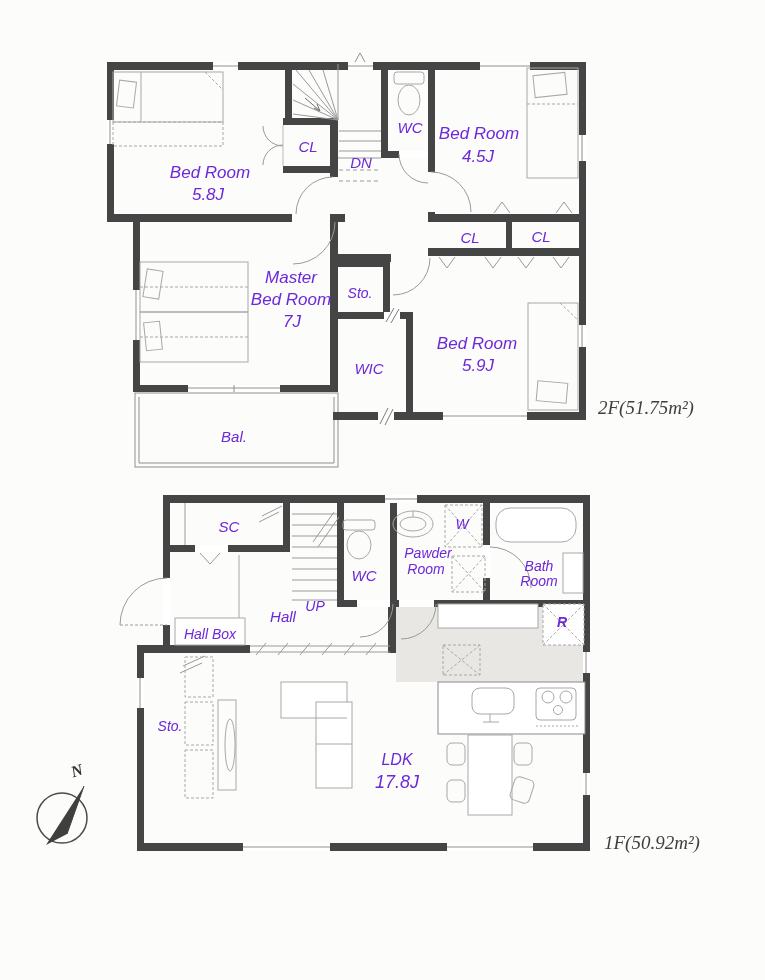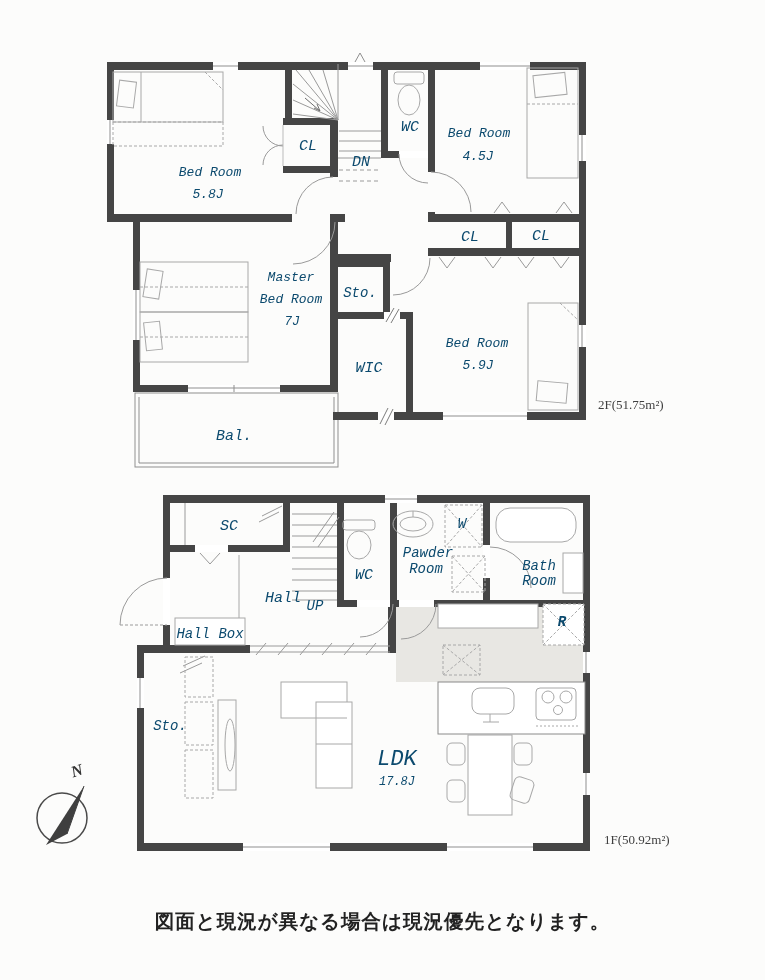--- a/index.html
+++ b/index.html
@@ -1,25 +1,25 @@
 <!DOCTYPE html>
 <html><head>
 <meta charset="utf-8">
 <style>
   html,body{margin:0;padding:0;background:#fcfcfb;}
   .page{position:relative;width:765px;height:980px;background:#fcfcfb;overflow:hidden;
         font-family:"Liberation Serif",serif;}
   .plan-svg{position:absolute;left:0;top:0;}
-  .lbl{position:absolute;transform:translate(-50%,-50%);font-family:Liberation Mono, monospace;
-       font-style:italic;color:#0c4a6e;white-space:nowrap;line-height:1;}
-  .lbl.big{font-size:13px;}
+  .lbl{position:absolute;transform:translate(-50%,-50%);font-family:Liberation Sans, sans-serif;
+       font-style:italic;color:#6d28d9;white-space:nowrap;line-height:1;}
+  .lbl.big{font-size:17px;}
   .lbl.med{font-size:15px;}
   .lbl.sm{font-size:14px;}
-  .area-lbl{position:absolute;font-family:"Liberation Serif",serif;
-       color:#3f3f3f;font-size:13px;white-space:nowrap;}
+  .area-lbl{position:absolute;font-family:"Liberation Serif",serif;font-style:italic;
+       color:#3f3f3f;font-size:19px;white-space:nowrap;}
   .footer-txt{position:absolute;left:50%;top:921px;transform:translate(-50%,-50%);
        font-family:"Liberation Sans",sans-serif;font-weight:bold;font-size:19.5px;
        color:#222;letter-spacing:1px;white-space:nowrap;}
   .north{position:absolute;left:77px;top:771px;transform:translate(-50%,-50%) rotate(-18deg);
        font-family:"Liberation Serif",serif;font-style:italic;font-weight:bold;
        font-size:16px;color:#333;}
 </style>
 </head>
 <body>
 
@@ -342,24 +342,23 @@
 <div class="area-lbl" style="left:598px;top:397px;">2F(51.75m²)</div>
 
 <div class="lbl med" style="left:229px;top:526px;text-align:center;">SC</div>
 <div class="lbl med" style="left:364px;top:575px;">WC</div>
 <div class="lbl sm" style="left:428px;top:553px;">Pawder</div>
 <div class="lbl sm" style="left:426px;top:569px;">Room</div>
 <div class="lbl sm" style="left:462px;top:524px;">W</div>
 <div class="lbl sm" style="left:539px;top:566px;">Bath</div>
 <div class="lbl sm" style="left:539px;top:581px;">Room</div>
 <div class="lbl sm" style="left:315px;top:606px;">UP</div>
-<div class="lbl med" style="left:283px;top:598px;">Hall</div>
+<div class="lbl med" style="left:283px;top:616px;">Hall</div>
 <div class="lbl sm" style="left:210px;top:634px;">Hall Box</div>
 <div class="lbl sm" style="left:562px;top:622px;font-weight:bold;">R</div>
 <div class="lbl sm" style="left:170px;top:726px;">Sto.</div>
-<div class="lbl" style="left:397px;top:760px;font-size:22px;">LDK</div>
-<div class="lbl" style="left:397px;top:782px;font-size:12px;">17.8J</div>
+<div class="lbl" style="left:397px;top:760px;font-size:16px;">LDK</div>
+<div class="lbl" style="left:397px;top:782px;font-size:18px;">17.8J</div>
 <div class="area-lbl" style="left:604px;top:832px;">1F(50.92m²)</div>
 
 <div class="north">N</div>
-<div class="footer-txt">図面と現況が異なる場合は現況優先となります。</div>
 
 </div>
 
 </body></html>

